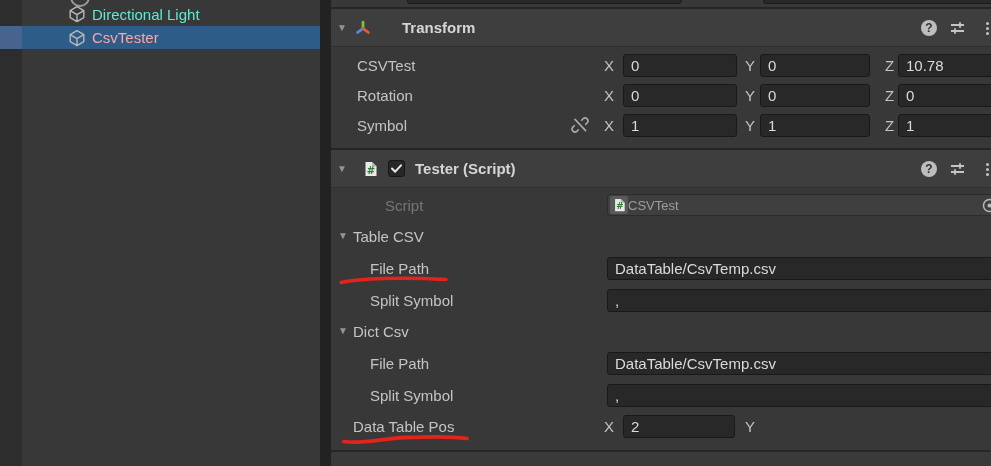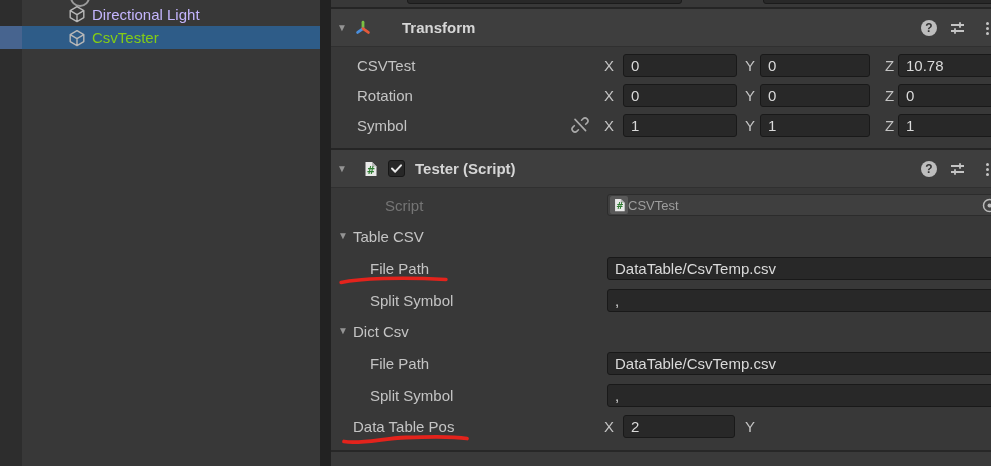--- a/index.html
+++ b/index.html
@@ -10,22 +10,22 @@
     -webkit-font-smoothing:antialiased;
   }
   
   .hier{position:absolute;left:0;top:0;width:320px;height:466px;background:#383838;overflow:hidden;}
   .hier-gutter{position:absolute;left:0;top:0;width:22px;height:466px;background:#2d2d2d;}
   .partial-icon{position:absolute;left:70px;top:-13px;width:16px;height:16px;border:2px solid #9a9a9a;border-radius:50%;}
   .hier-row{position:absolute;left:0;width:320px;height:24px;display:flex;align-items:center;}
   .hier-row.selected{background:#2e5c88;height:23px;}
   .sel-gutter{position:absolute;left:0;top:0;width:22px;height:100%;background:#47648f;}
   .cube-ic{margin-left:68px;width:18px;height:18px;flex:0 0 auto;position:relative;z-index:1;}
-  .hier-label{margin-left:6px;font-size:15px;color:#c4b5fd;white-space:nowrap;position:relative;z-index:1;}
-  .hier-row.selected .hier-label{color:#84cc16;}
+  .hier-label{margin-left:6px;font-size:15px;color:#5eead4;white-space:nowrap;position:relative;z-index:1;}
+  .hier-row.selected .hier-label{color:#fca5a5;}
   
   .gap{position:absolute;left:320px;top:0;width:11px;height:466px;background:#222222;}
   
   .insp{position:absolute;left:331px;top:0;width:660px;height:466px;background:#383838;overflow:hidden;}
   .cutfield{position:absolute;top:-17px;height:21px;background:#282828;border:1px solid #1b1b1b;border-radius:0 0 3px 3px;box-sizing:border-box;}
   .hsep{position:absolute;left:0;width:100%;height:2px;background:#252525;}
   .comp-header{position:absolute;left:0;width:100%;height:38px;background:#3e3e3e;border-bottom:1px solid #303030;box-sizing:border-box;}
   .fold{position:absolute;font-size:10px;color:#949494;line-height:10px;}
   .hdr-title{position:absolute;left:71px;top:10px;font-size:15px;font-weight:700;color:#d6d6d6;white-space:nowrap;}
   .hdr-ic{position:absolute;top:11px;width:16px;height:16px;}

